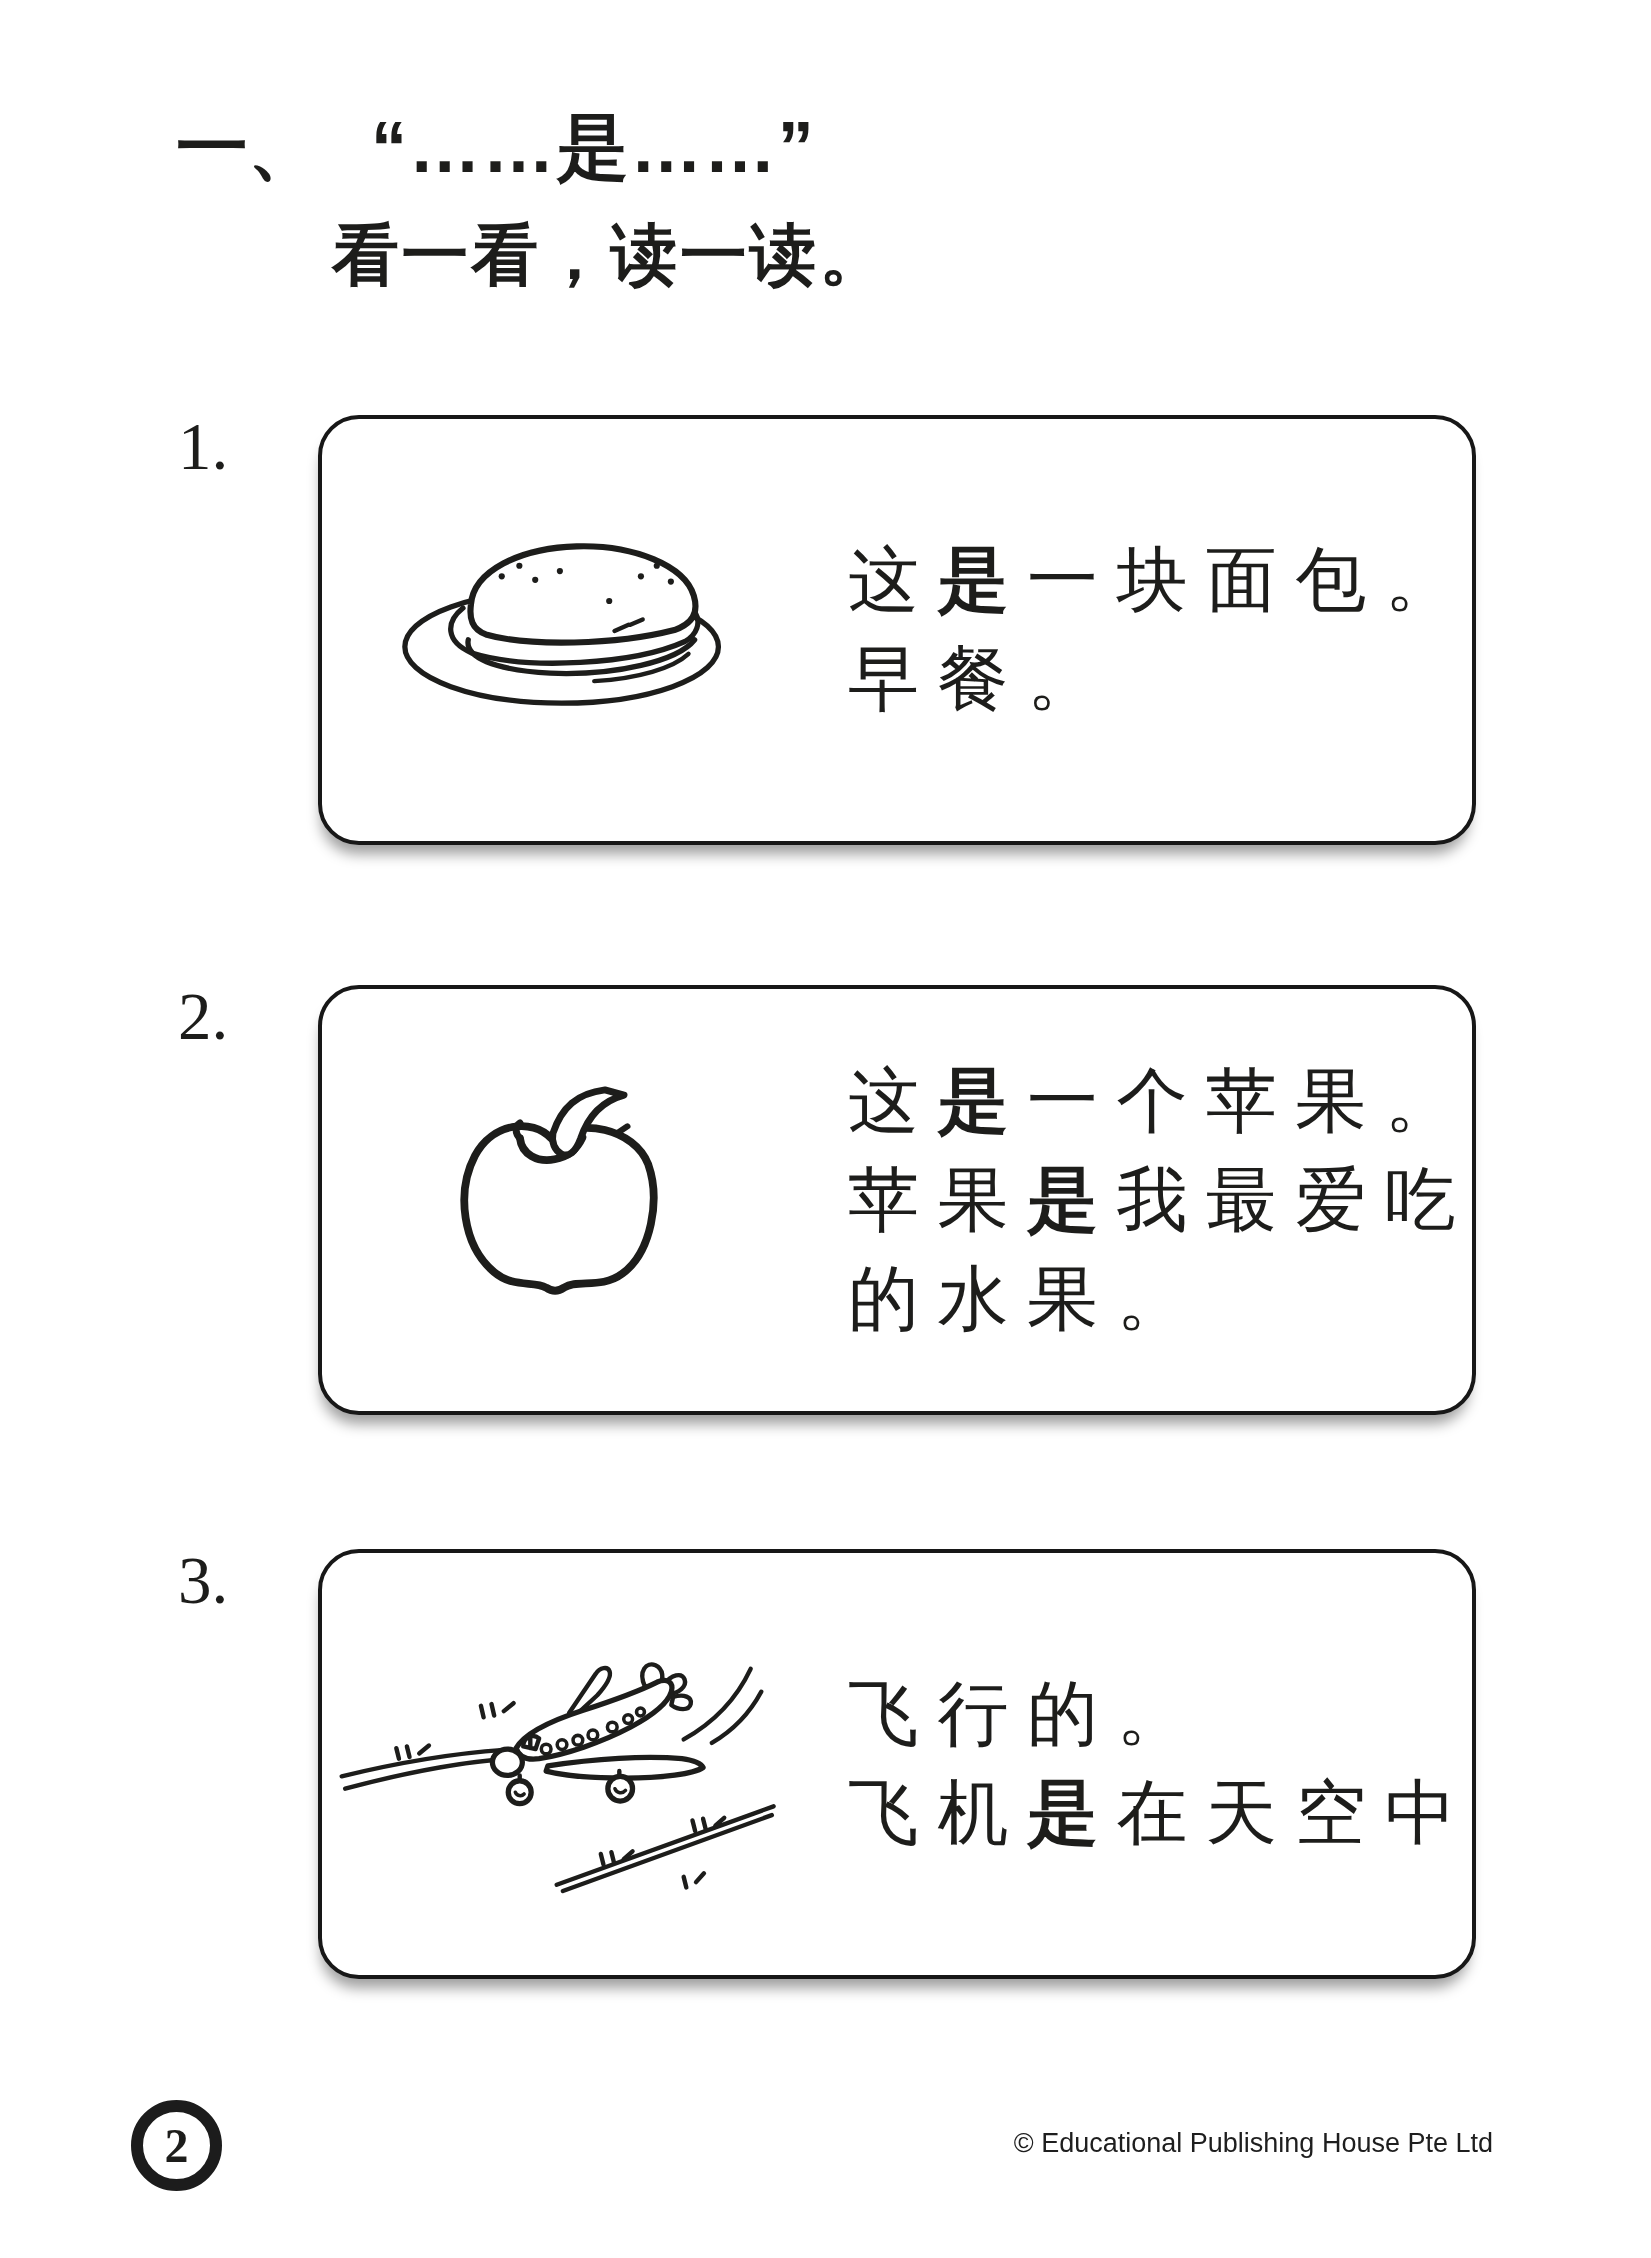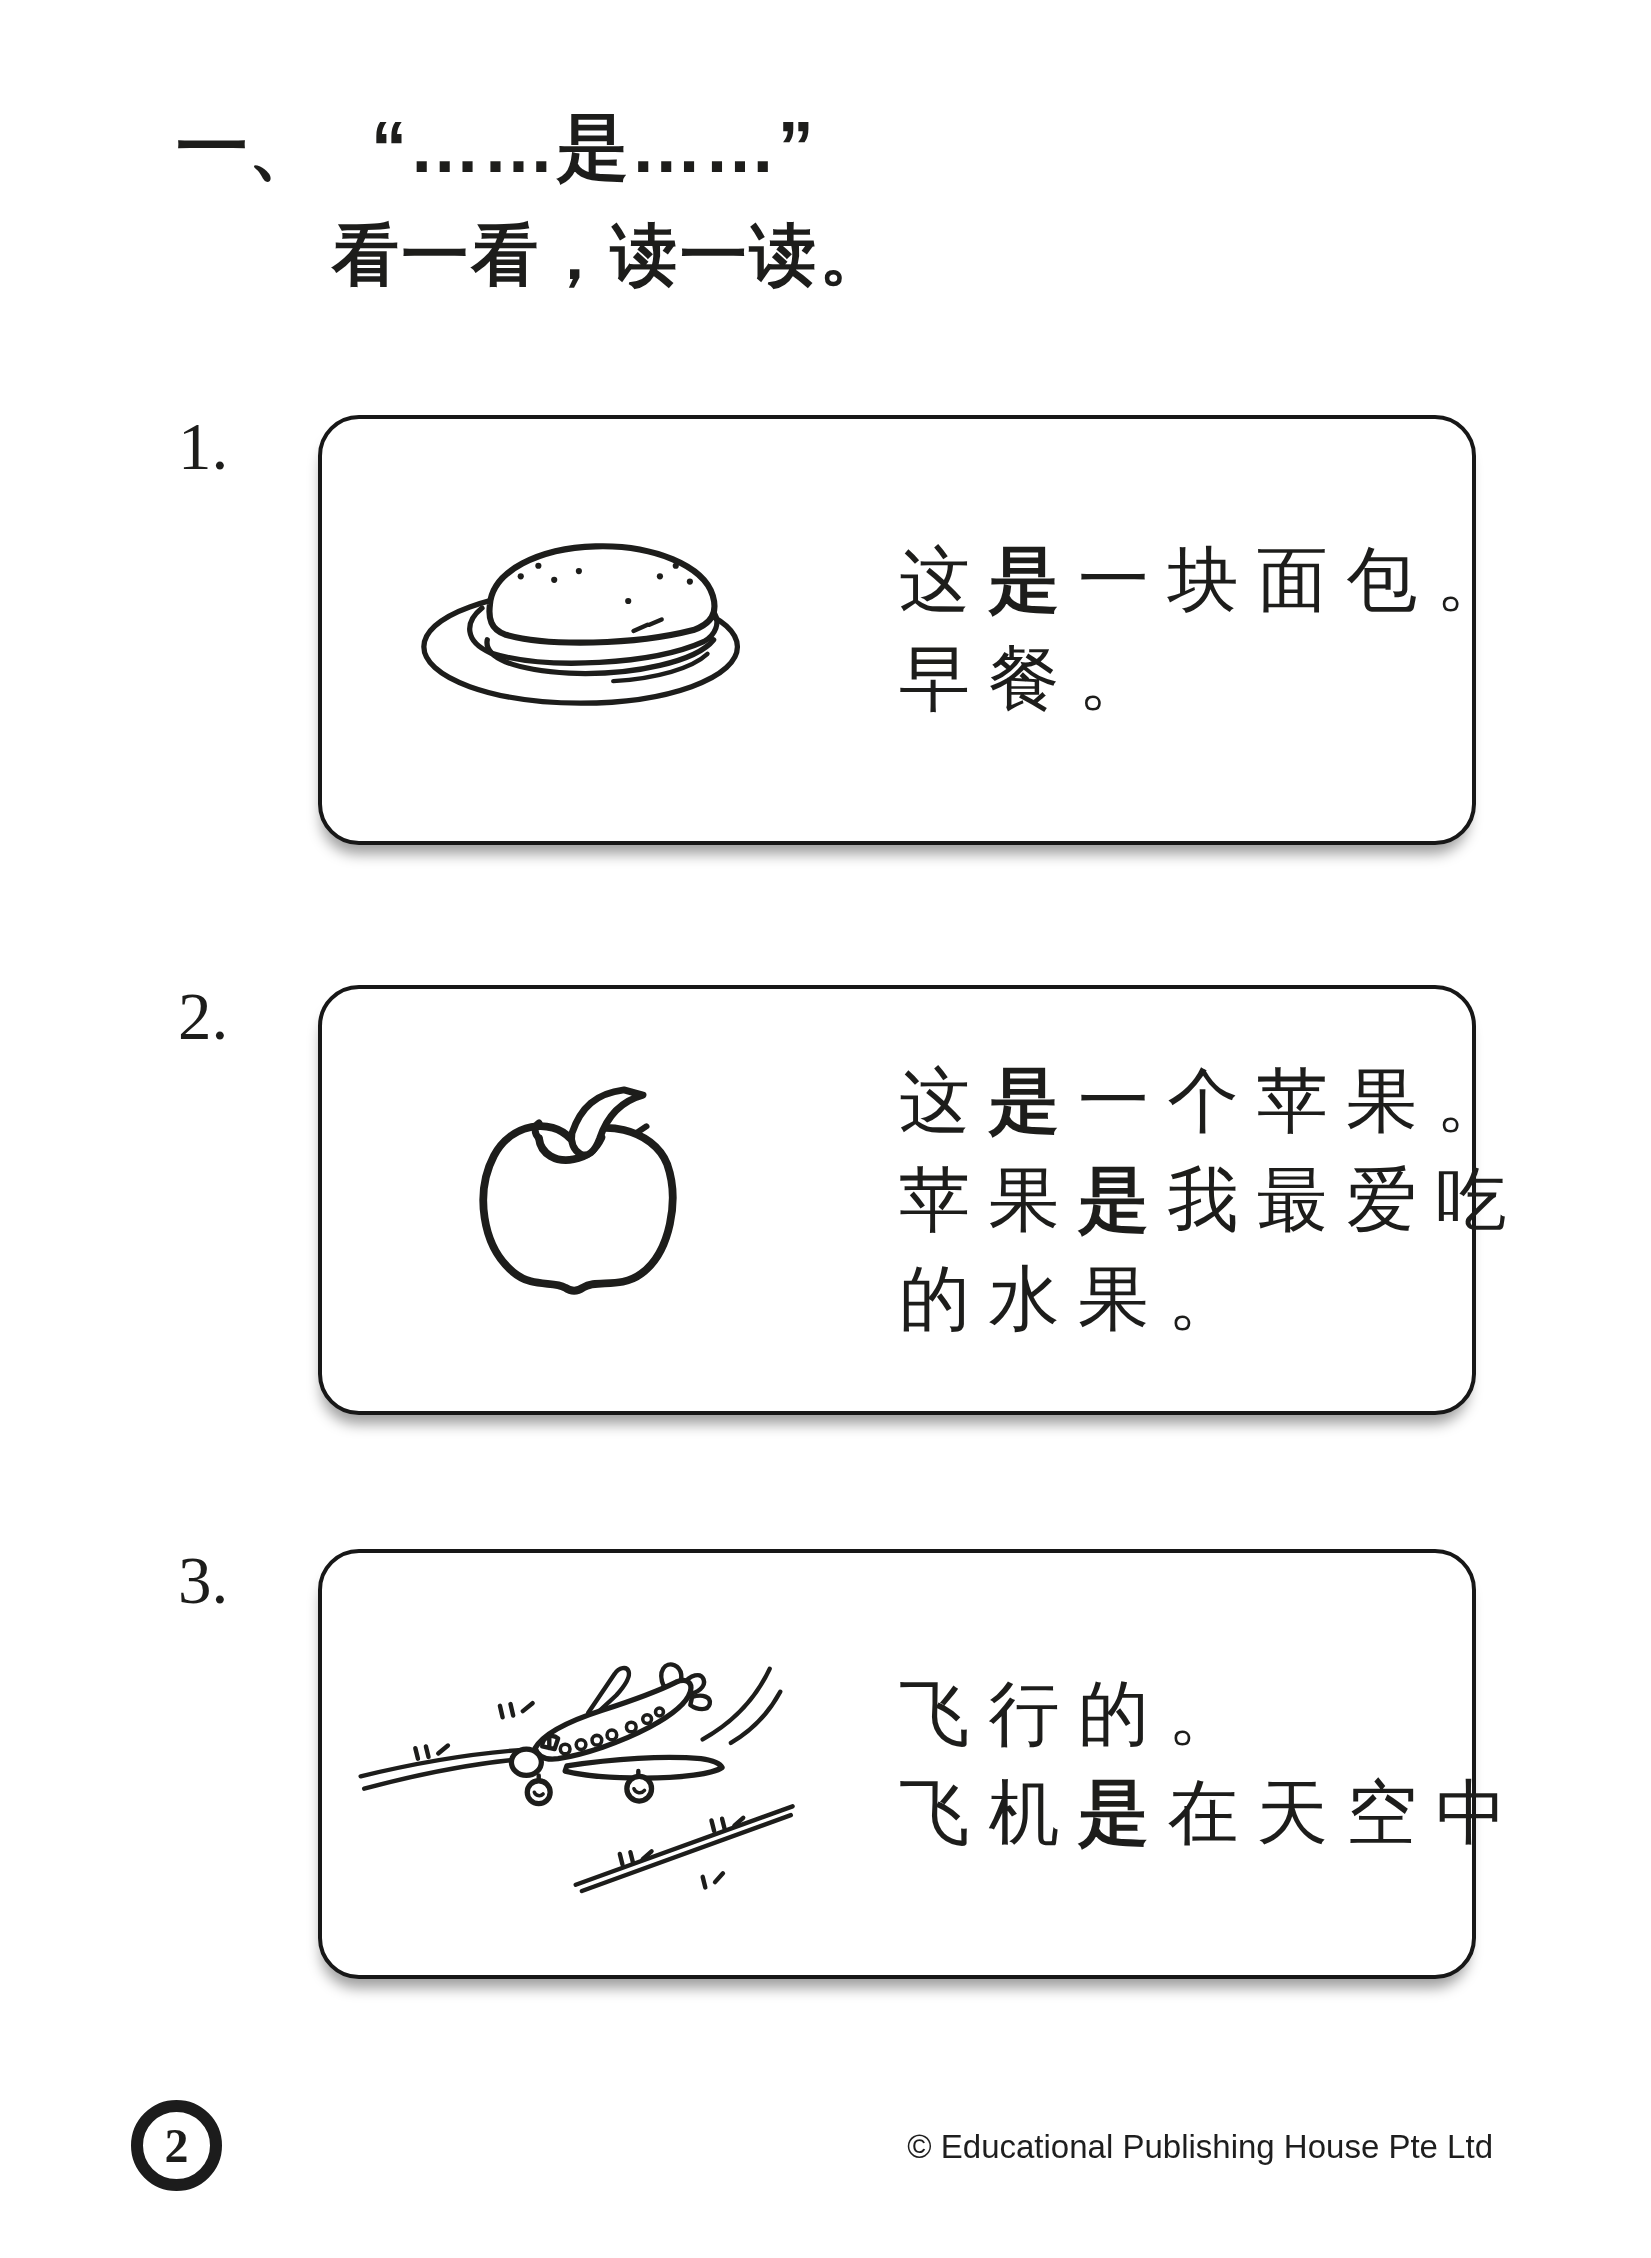--- a/index.html
+++ b/index.html
@@ -11,31 +11,31 @@
   .marker{font-family:"Liberation Sans",sans-serif;font-weight:900;font-size:72px;line-height:1.1;}
   .pattern{font-family:"Liberation Sans",sans-serif;font-weight:900;font-size:72px;line-height:1.1;margin-left:51px;letter-spacing:1.8px;}
   .hdr-row2{position:absolute;left:332px;top:210px;font-family:"Liberation Sans",sans-serif;font-weight:900;font-size:67px;letter-spacing:2.6px;}
 
   
   .item{position:absolute;left:0;width:1652px;height:432px;}
   .item-num{position:absolute;left:178px;top:-8.8px;font-family:"Liberation Serif",serif;font-size:67px;line-height:1.2;}
   .card{position:absolute;left:318px;top:0;width:1158px;height:430px;box-sizing:border-box;
         border:4.4px solid #171717;border-radius:41px;background:#ffffff;
         box-shadow:-1.8px 14px 14px -5.3px rgba(0,0,0,0.38);
-        display:flex;align-items:center;padding-left:35px;gap:32px;}
+        display:flex;align-items:center;padding-left:16px;}
   .illu{width:441px;flex:0 0 auto;display:flex;justify-content:center;align-items:center;}
   .btext{margin-left:69px;}
   .tline{margin:0;font-family:"Liberation Serif",serif;font-size:71px;line-height:99px;letter-spacing:0.26em;white-space:nowrap;}
   .emph{font-weight:700;}
 
   
   .page-badge{position:absolute;left:131px;top:2100px;width:67px;height:67px;border:12.4px solid #1c1c1c;border-radius:50%;
               display:flex;align-items:center;justify-content:center;background:#fff;}
   .page-badge span{font-family:"Liberation Serif",serif;font-weight:700;font-size:48px;}
-  .copyright{position:absolute;top:2128px;right:159px;font-family:"Liberation Sans",sans-serif;font-weight:400;font-size:33px;color:#1e1e1e;}
+  .copyright{position:absolute;top:2128px;right:159px;font-family:"Liberation Sans",sans-serif;font-weight:400;font-size:27px;color:#1e1e1e;}
 
   svg{display:block;}
   .ink{stroke:#1d1d1b;fill:none;stroke-linecap:round;stroke-linejoin:round;}
   .ink-fill{stroke:#1d1d1b;fill:#ffffff;stroke-linecap:round;stroke-linejoin:round;}
   .dot{fill:#1d1d1b;stroke:none;}
 </style>
 </head>
 <body>
 
 <div class="page">

